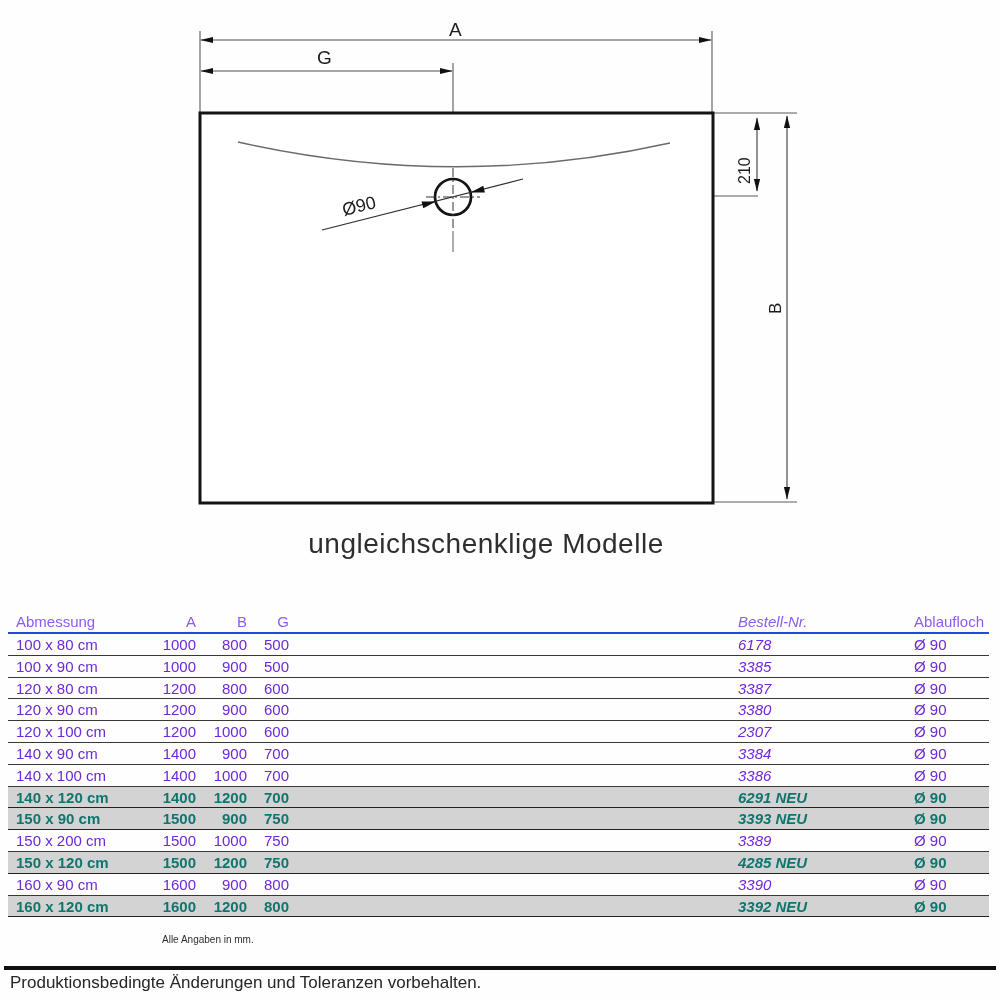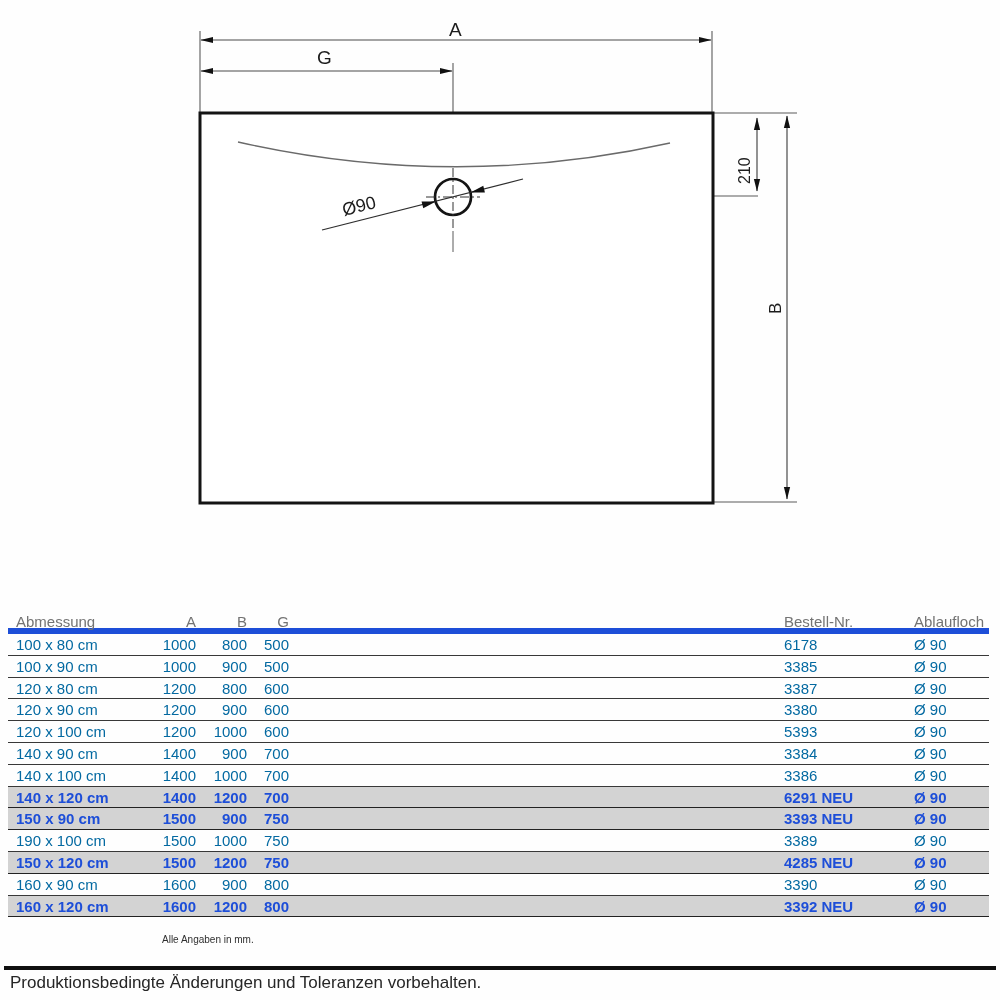--- a/index.html
+++ b/index.html
@@ -11,29 +11,29 @@
   #drawing{position:absolute;left:0;top:0;}
   .dimtext{font-family:"Liberation Sans","DejaVu Sans",sans-serif;fill:#1c1c1c;}
   
   #model-title{
     position:absolute;top:528px;left:0;width:972px;text-align:center;
     font-size:28px;font-weight:400;color:#2e2e2e;letter-spacing:.5px;
   }
   
   #spec-table{position:absolute;left:8px;top:607px;width:981px;font-size:15px;}
   .thead,.trow{position:relative;box-sizing:border-box;width:100%;}
-  .thead{height:27px;border-bottom:6px solid #1d4ed8;color:#737373;}
-  .trow{height:21.8px;border-bottom:1.7px solid #383838;color:#0369a1;}
-  .trow.hl{background:#d3d3d3;color:#1d4ed8;font-weight:bold;border-bottom:1.9px solid #222;}
+  .thead{height:27px;border-bottom:2px solid #1d4ed8;color:#8b5cf6;}
+  .trow{height:21.8px;border-bottom:1.7px solid #383838;color:#6d28d9;}
+  .trow.hl{background:#d3d3d3;color:#0f766e;font-weight:bold;border-bottom:1.9px solid #222;}
   .cell{position:absolute;top:2px;white-space:nowrap;line-height:18px;}
   .c-size {left:8px;}
   .c-a    {left:140px;width:48px;text-align:right;}
   .c-b    {left:200px;width:39px;text-align:right;}
   .c-g    {left:243px;width:38px;text-align:right;}
-  .c-ord  {left:776px;}
+  .c-ord  {left:730px;font-style:italic;}
   .c-drain{left:866px;margin-left:40px;}
   .thead .cell{top:6px;}
   
   #units-note{position:absolute;left:162px;top:934px;font-size:10px;color:#2f2f2f;}
   #footer-rule{position:absolute;left:4px;top:966px;width:992px;height:3.5px;background:#101010;}
   #footer-note{position:absolute;left:10px;top:973px;font-size:17px;color:#262626;}
 </style>
 </head>
 <body>
 
@@ -80,20 +80,21 @@
     <polygon points="0,0 -14,-3.4 -14,3.4" fill="#111" transform="translate(470.5,192.5) rotate(166)"></polygon>
     <text class="dimtext" font-size="18" transform="translate(344,216) rotate(-14)">Ø90</text>
 
     <line x1="757" y1="118" x2="757" y2="191" stroke="#4a4a4a" stroke-width="1.2" marker-start="url(#as)" marker-end="url(#ae)"></line>
     <text class="dimtext" font-size="16" transform="translate(750,184) rotate(-90)">210</text>
 
     <line x1="787" y1="116" x2="787" y2="499" stroke="#4a4a4a" stroke-width="1.2" marker-start="url(#as)" marker-end="url(#ae)"></line>
     <text class="dimtext" font-size="17" transform="translate(781,314) rotate(-90)">B</text>
   </svg>
 
+  <div id="model-title">ungleichschenklige Modelle</div>
 
   <div id="spec-table">
 
     <div class="thead">
       <span class="cell c-size">Abmessung</span>
       <span class="cell c-a">A</span>
       <span class="cell c-b">B</span>
       <span class="cell c-g">G</span>
       <span class="cell c-ord">Bestell-Nr.</span>
       <span class="cell c-drain">Ablaufloch</span>
@@ -129,21 +130,21 @@
       <span class="cell c-b">900</span>
       <span class="cell c-g">600</span>
       <span class="cell c-ord">3380</span>
       <span class="cell c-drain">Ø 90</span>
     </div>
     <div class="trow">
       <span class="cell c-size">120 x 100 cm</span>
       <span class="cell c-a">1200</span>
       <span class="cell c-b">1000</span>
       <span class="cell c-g">600</span>
-      <span class="cell c-ord">5393</span>
+      <span class="cell c-ord">2307</span>
       <span class="cell c-drain">Ø 90</span>
     </div>
     <div class="trow">
       <span class="cell c-size">140 x 90 cm</span>
       <span class="cell c-a">1400</span>
       <span class="cell c-b">900</span>
       <span class="cell c-g">700</span>
       <span class="cell c-ord">3384</span>
       <span class="cell c-drain">Ø 90</span>
     </div>
@@ -165,21 +166,21 @@
     </div>
     <div class="trow hl">
       <span class="cell c-size">150 x 90 cm</span>
       <span class="cell c-a">1500</span>
       <span class="cell c-b">900</span>
       <span class="cell c-g">750</span>
       <span class="cell c-ord">3393 NEU</span>
       <span class="cell c-drain">Ø 90</span>
     </div>
     <div class="trow">
-      <span class="cell c-size">190 x 100 cm</span>
+      <span class="cell c-size">150 x 200 cm</span>
       <span class="cell c-a">1500</span>
       <span class="cell c-b">1000</span>
       <span class="cell c-g">750</span>
       <span class="cell c-ord">3389</span>
       <span class="cell c-drain">Ø 90</span>
     </div>
     <div class="trow hl">
       <span class="cell c-size">150 x 120 cm</span>
       <span class="cell c-a">1500</span>
       <span class="cell c-b">1200</span>

